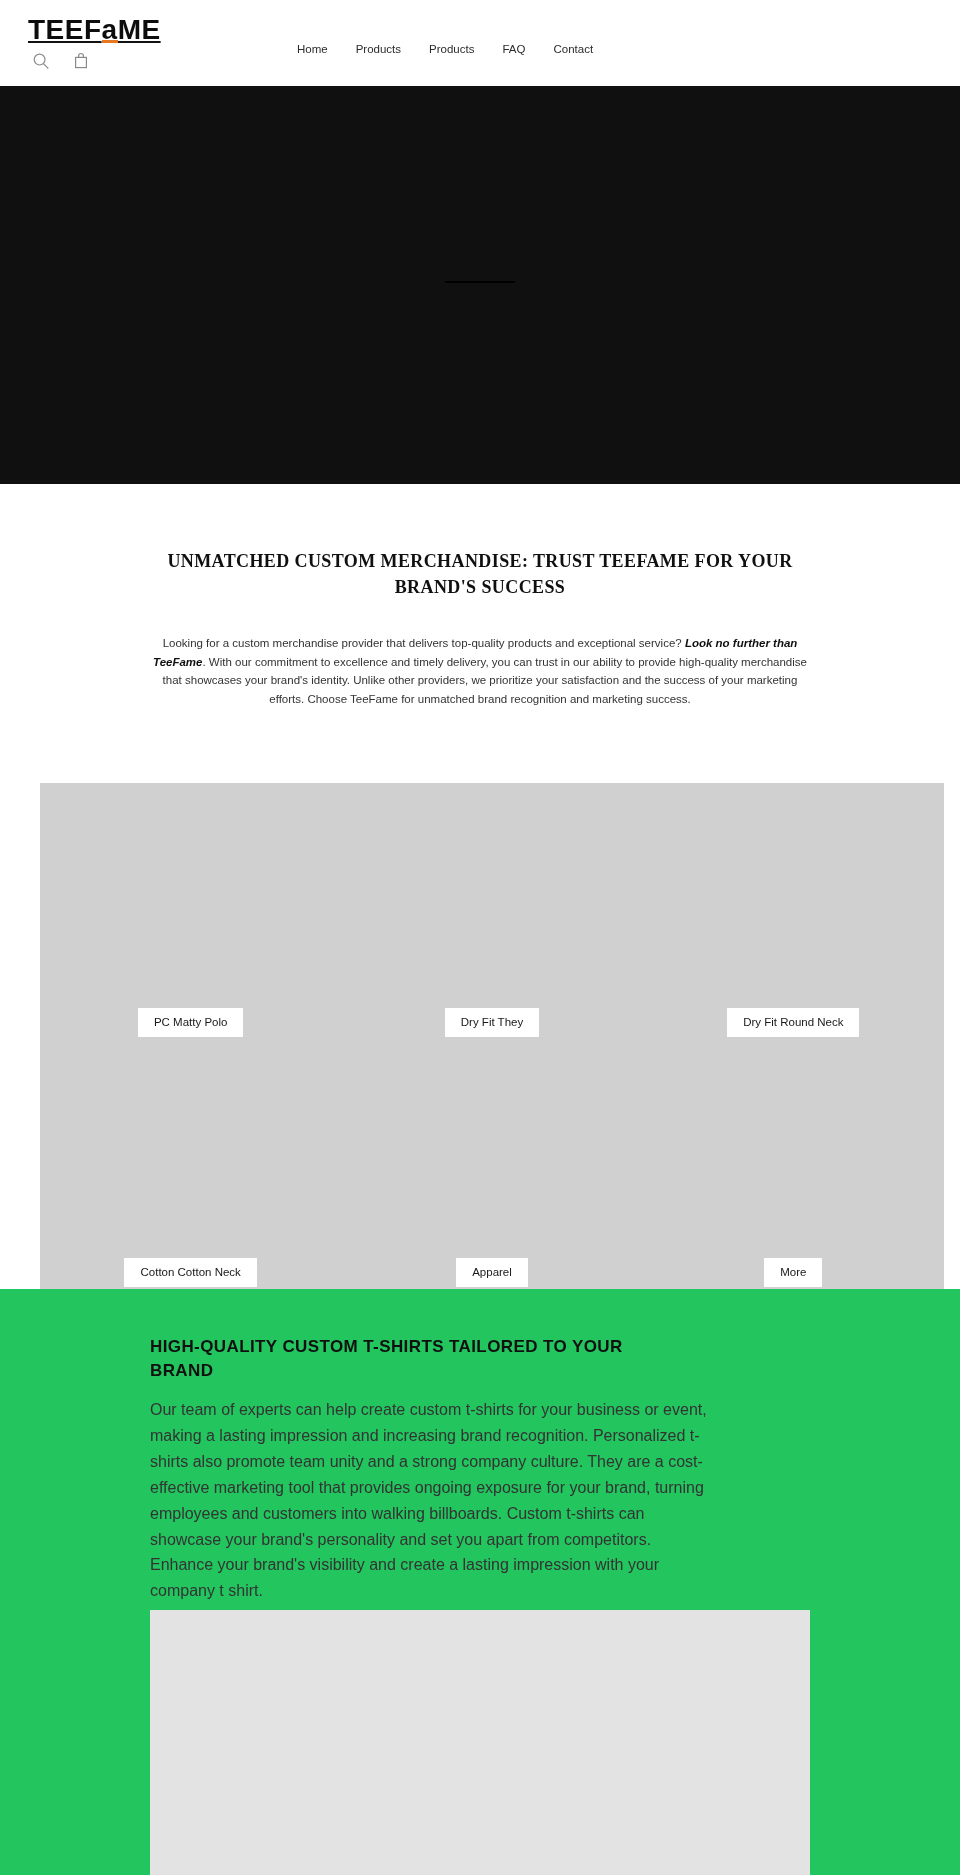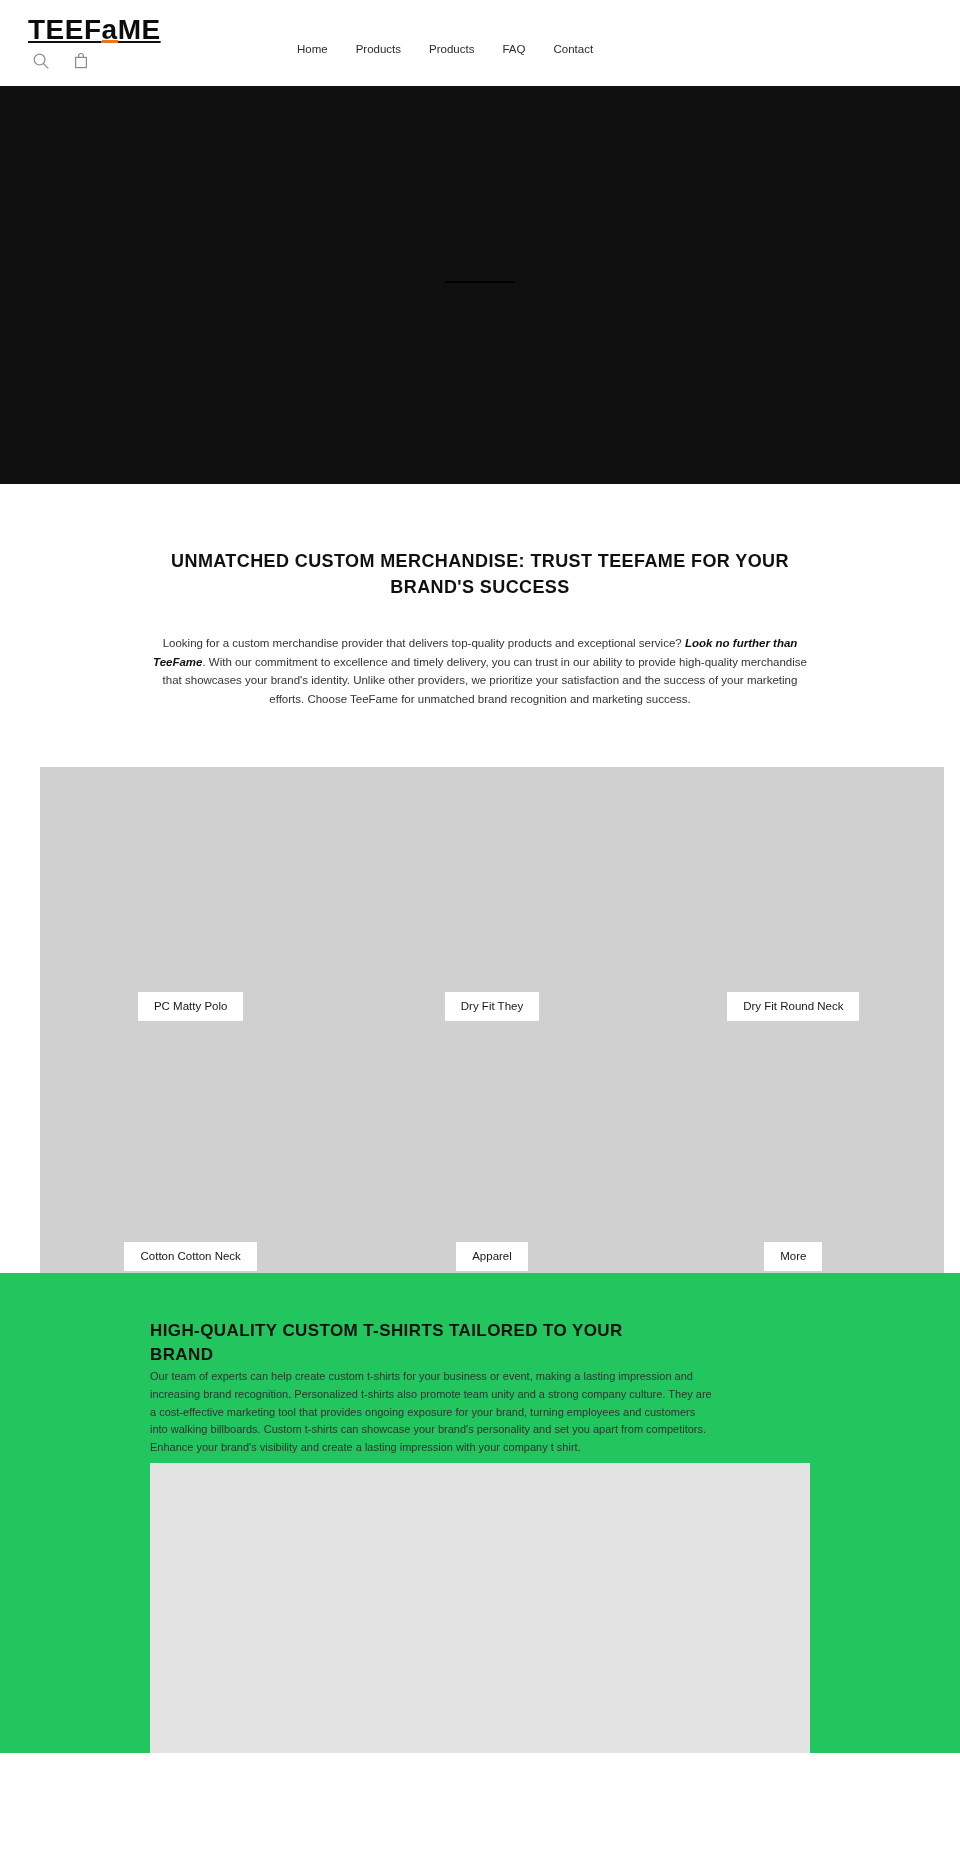--- a/index.html
+++ b/index.html
@@ -109,24 +109,25 @@
   }
   .intro-heading {
     width: 660px;
     margin: 0 auto;
     font-size: 18px;
     font-weight: bold;
     letter-spacing: 0.4px;
     line-height: 1.45;
     text-transform: uppercase;
     color: #101010;
+    font-family: Liberation Serif, serif;
   }
   .intro-paragraph {
     width: 655px;
-    margin: 34px auto 0 auto;
+    margin: 34px auto 16px auto;
     font-size: 11.5px;
     line-height: 1.62;
     color: #333333;
   }
   .intro-paragraph b {
     font-weight: bold;
     font-style: italic;
     color: #101010;
   }
 
@@ -182,22 +183,23 @@
   .feature-heading {
     font-size: 17px;
     font-weight: bold;
     letter-spacing: 0.4px;
     line-height: 1.45;
     text-transform: uppercase;
     color: #101010;
     width: 500px;
   }
   .feature-paragraph {
+    margin-top: 13px;
     width: 565px;
-    font-size: 11px;
+    font-size: 16px;
     line-height: 1.62;
     color: #333333;
   }
   .feature-image {
     margin-top: 6px;
     width: 660px;
     height: 290px;
     background: #e3e3e3;
   }
 </style>

